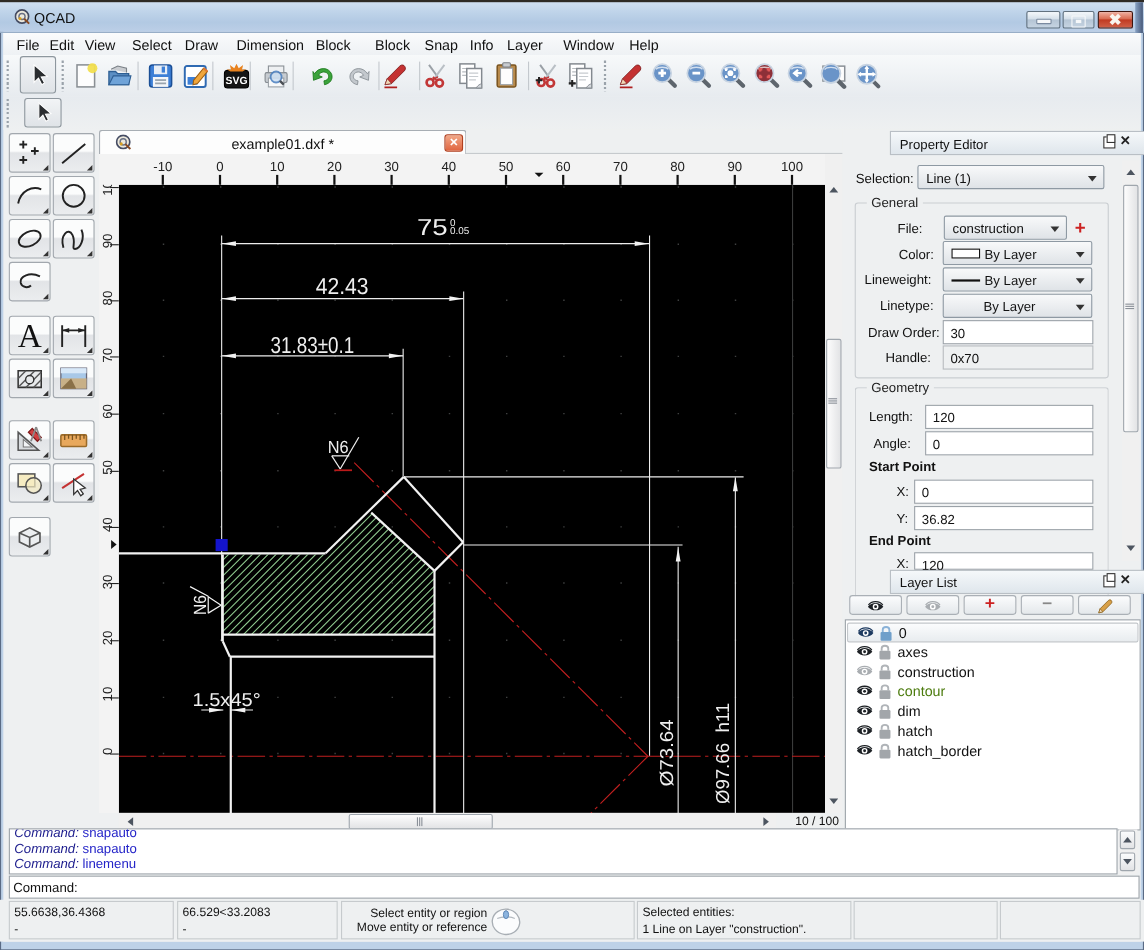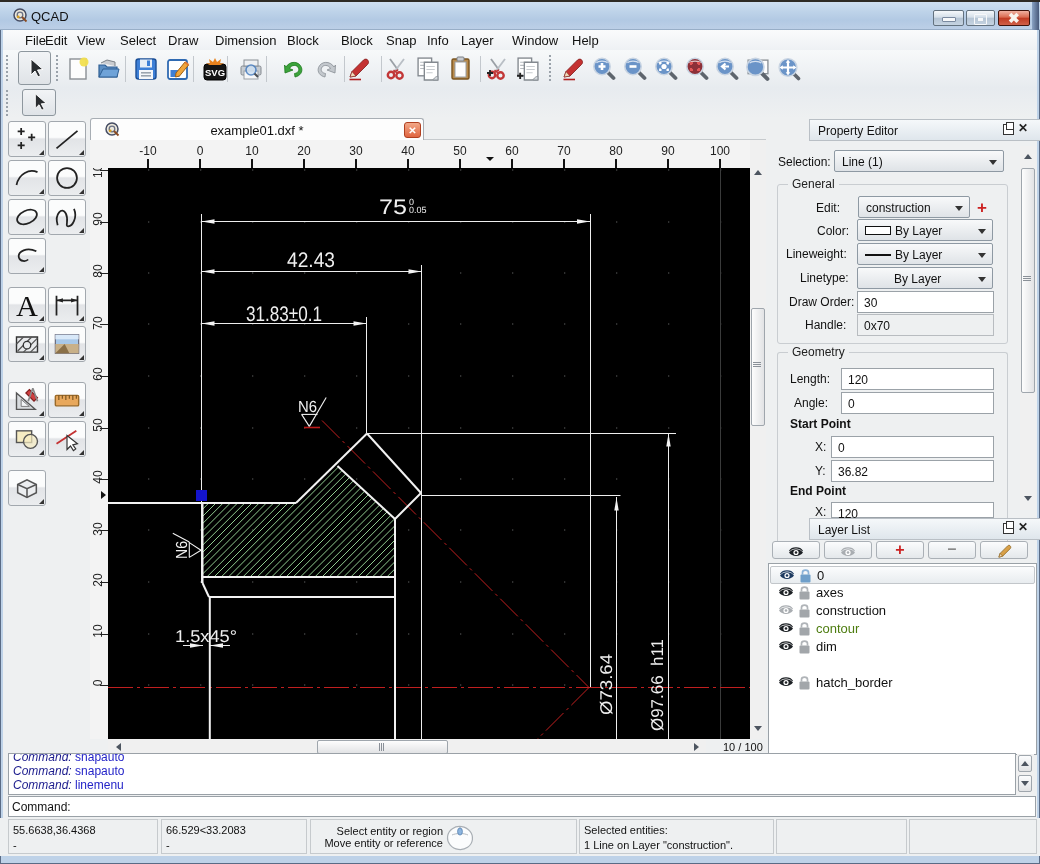--- a/index.html
+++ b/index.html
@@ -74,21 +74,21 @@
     <div class="abs" style="left:31px;top:9px;font-size:13px;color:#111;">QCAD</div>
 <div class="abs wbtn" style="left:933px;width:31px;"></div>
 <div class="abs wbtn" style="left:966px;width:29px;"></div>
 <div class="abs wbtn close" style="left:998px;width:32px;border-color:#40130b;"></div>
 <div class="abs" style="left:942px;top:17px;width:14px;height:5px;background:#f6f8fa;border:1px solid #7a8aa0;border-radius:1px;"></div>
 <div class="abs" style="left:974px;top:14px;width:13px;height:11px;border:1.5px solid #f6f8fa;border-radius:1px;"></div>
 <div class="abs" style="left:978px;top:18px;width:5px;height:3px;background:#f6f8fa;"></div>
 <div class="abs" style="left:1008px;top:10px;color:#f8f4ef;font-size:14px;font-weight:bold;">✖</div>
 </div>
 <div class="abs" id="menubar">
-<div class="mi" style="left:22px;">File</div>
+<div class="mi" style="left:12px;">File</div>
 <div class="mi" style="left:42px;">Edit</div>
 <div class="mi" style="left:74px;">View</div>
 <div class="mi" style="left:117px;">Select</div>
 <div class="mi" style="left:165px;">Draw</div>
 <div class="mi" style="left:212px;">Dimension</div>
 <div class="mi" style="left:284px;">Block</div>
 <div class="mi" style="left:338px;">Block</div>
 <div class="mi" style="left:383px;">Snap</div>
 <div class="mi" style="left:424px;">Info</div>
 <div class="mi" style="left:458px;">Layer</div>
@@ -487,21 +487,21 @@
 <div class="pcombo" style="left:834px;top:150px;width:170px;">Line (1)<div class="carrow"></div></div>
 <div class="abs sbar" style="left:1020px;top:146px;width:16px;height:364px;">
 <div class="sthumb" style="left:1px;top:22px;width:14px;height:225px;"></div>
 <div class="abs" style="left:3px;top:130px;width:8px;height:1px;background:#8a9098;box-shadow:0 2px #8a9098,0 4px #8a9098;"></div>
 <div class="abs" style="left:4px;top:8px;border-left:4px solid transparent;border-right:4px solid transparent;border-bottom:5px solid #4d5560;"></div>
 <div class="abs" style="left:4px;top:350px;border-left:4px solid transparent;border-right:4px solid transparent;border-top:5px solid #4d5560;"></div>
 </div>
 <div class="group" style="left:777px;top:184px;width:231px;height:160px;">
     <div class="glabel">General</div>
   </div>
-<div class="plabel" style="left:816px;top:201px;">Edit:</div>
+<div class="plabel" style="left:816px;top:201px;">File:</div>
 <div class="pcombo" style="left:858px;top:196px;width:112px;">construction<div class="carrow"></div></div>
 <div class="abs" style="left:977px;top:198px;color:#cc2222;font-size:17px;font-weight:bold;">+</div>
 <div class="plabel" style="left:817px;top:224px;">Color:</div>
 <div class="pcombo" style="left:857px;top:219px;width:136px;"><span style="display:inline-block;width:26px;height:9px;background:#fff;border:1.5px solid #111;margin-right:4px;"></span>By Layer<div class="carrow"></div></div>
 <div class="plabel" style="left:786px;top:247px;">Lineweight:</div>
 <div class="pcombo" style="left:857px;top:243px;width:136px;"><span style="display:inline-block;width:26px;height:2px;background:#111;margin:0 4px 3px 0;"></span>By Layer<div class="carrow"></div></div>
 <div class="plabel" style="left:800px;top:271px;">Linetype:</div>
 <div class="pcombo" style="left:857px;top:267px;width:136px;padding-left:36px;">By Layer<div class="carrow"></div></div>
 <div class="plabel" style="left:789px;top:295px;">Draw Order:</div>
 <div class="pedit" style="left:857px;top:291px;width:137px;">30</div>
@@ -607,20 +607,33 @@
           <circle cx="8" cy="6.5" r="2.6" fill="#fff"></circle>
           <circle cx="8" cy="6.5" r="1.3" fill="#1d2125"></circle>
           <path d="M1.5 5 C4 0.8 12 0.8 14.5 5" fill="none" stroke="#1d2125" stroke-width="1.2"></path>
         </svg></span>
       <span style="position:absolute;left:28px;top:1px;"><svg width="13" height="16" viewBox="0 0 13 16">
           <path d="M3.5 6.5 V4.5 C3.5 1.2 9.5 1.2 9.5 4.5 V6.5" fill="none" stroke="#b0b4b8" stroke-width="1.7"></path>
           <rect x="1.5" y="6.5" width="10" height="8" rx="1" fill="#a2a6aa"></rect>
         </svg></span>
       <span style="position:absolute;left:46px;top:1px;">dim</span>
     </div>
+<div class="abs" style="left:1px;top:92px;width:265px;height:18px;font-size:13px;color:#111;">
+      <span style="position:absolute;left:8px;top:2px;"><svg width="16" height="12" viewBox="0 0 16 12">
+          <path d="M1 6.5 C4 2 12 2 15 6.5 C12 11 4 11 1 6.5 Z" fill="#1d2125"></path>
+          <circle cx="8" cy="6.5" r="2.6" fill="#fff"></circle>
+          <circle cx="8" cy="6.5" r="1.3" fill="#1d2125"></circle>
+          <path d="M1.5 5 C4 0.8 12 0.8 14.5 5" fill="none" stroke="#1d2125" stroke-width="1.2"></path>
+        </svg></span>
+      <span style="position:absolute;left:28px;top:1px;"><svg width="13" height="16" viewBox="0 0 13 16">
+          <path d="M3.5 6.5 V4.5 C3.5 1.2 9.5 1.2 9.5 4.5 V6.5" fill="none" stroke="#b0b4b8" stroke-width="1.7"></path>
+          <rect x="1.5" y="6.5" width="10" height="8" rx="1" fill="#a2a6aa"></rect>
+        </svg></span>
+      <span style="position:absolute;left:46px;top:1px;">hatch</span>
+    </div>
 <div class="abs" style="left:1px;top:110px;width:265px;height:18px;font-size:13px;color:#111;">
       <span style="position:absolute;left:8px;top:2px;"><svg width="16" height="12" viewBox="0 0 16 12">
           <path d="M1 6.5 C4 2 12 2 15 6.5 C12 11 4 11 1 6.5 Z" fill="#1d2125"></path>
           <circle cx="8" cy="6.5" r="2.6" fill="#fff"></circle>
           <circle cx="8" cy="6.5" r="1.3" fill="#1d2125"></circle>
           <path d="M1.5 5 C4 0.8 12 0.8 14.5 5" fill="none" stroke="#1d2125" stroke-width="1.2"></path>
         </svg></span>
       <span style="position:absolute;left:28px;top:1px;"><svg width="13" height="16" viewBox="0 0 13 16">
           <path d="M3.5 6.5 V4.5 C3.5 1.2 9.5 1.2 9.5 4.5 V6.5" fill="none" stroke="#b0b4b8" stroke-width="1.7"></path>
           <rect x="1.5" y="6.5" width="10" height="8" rx="1" fill="#a2a6aa"></rect>

